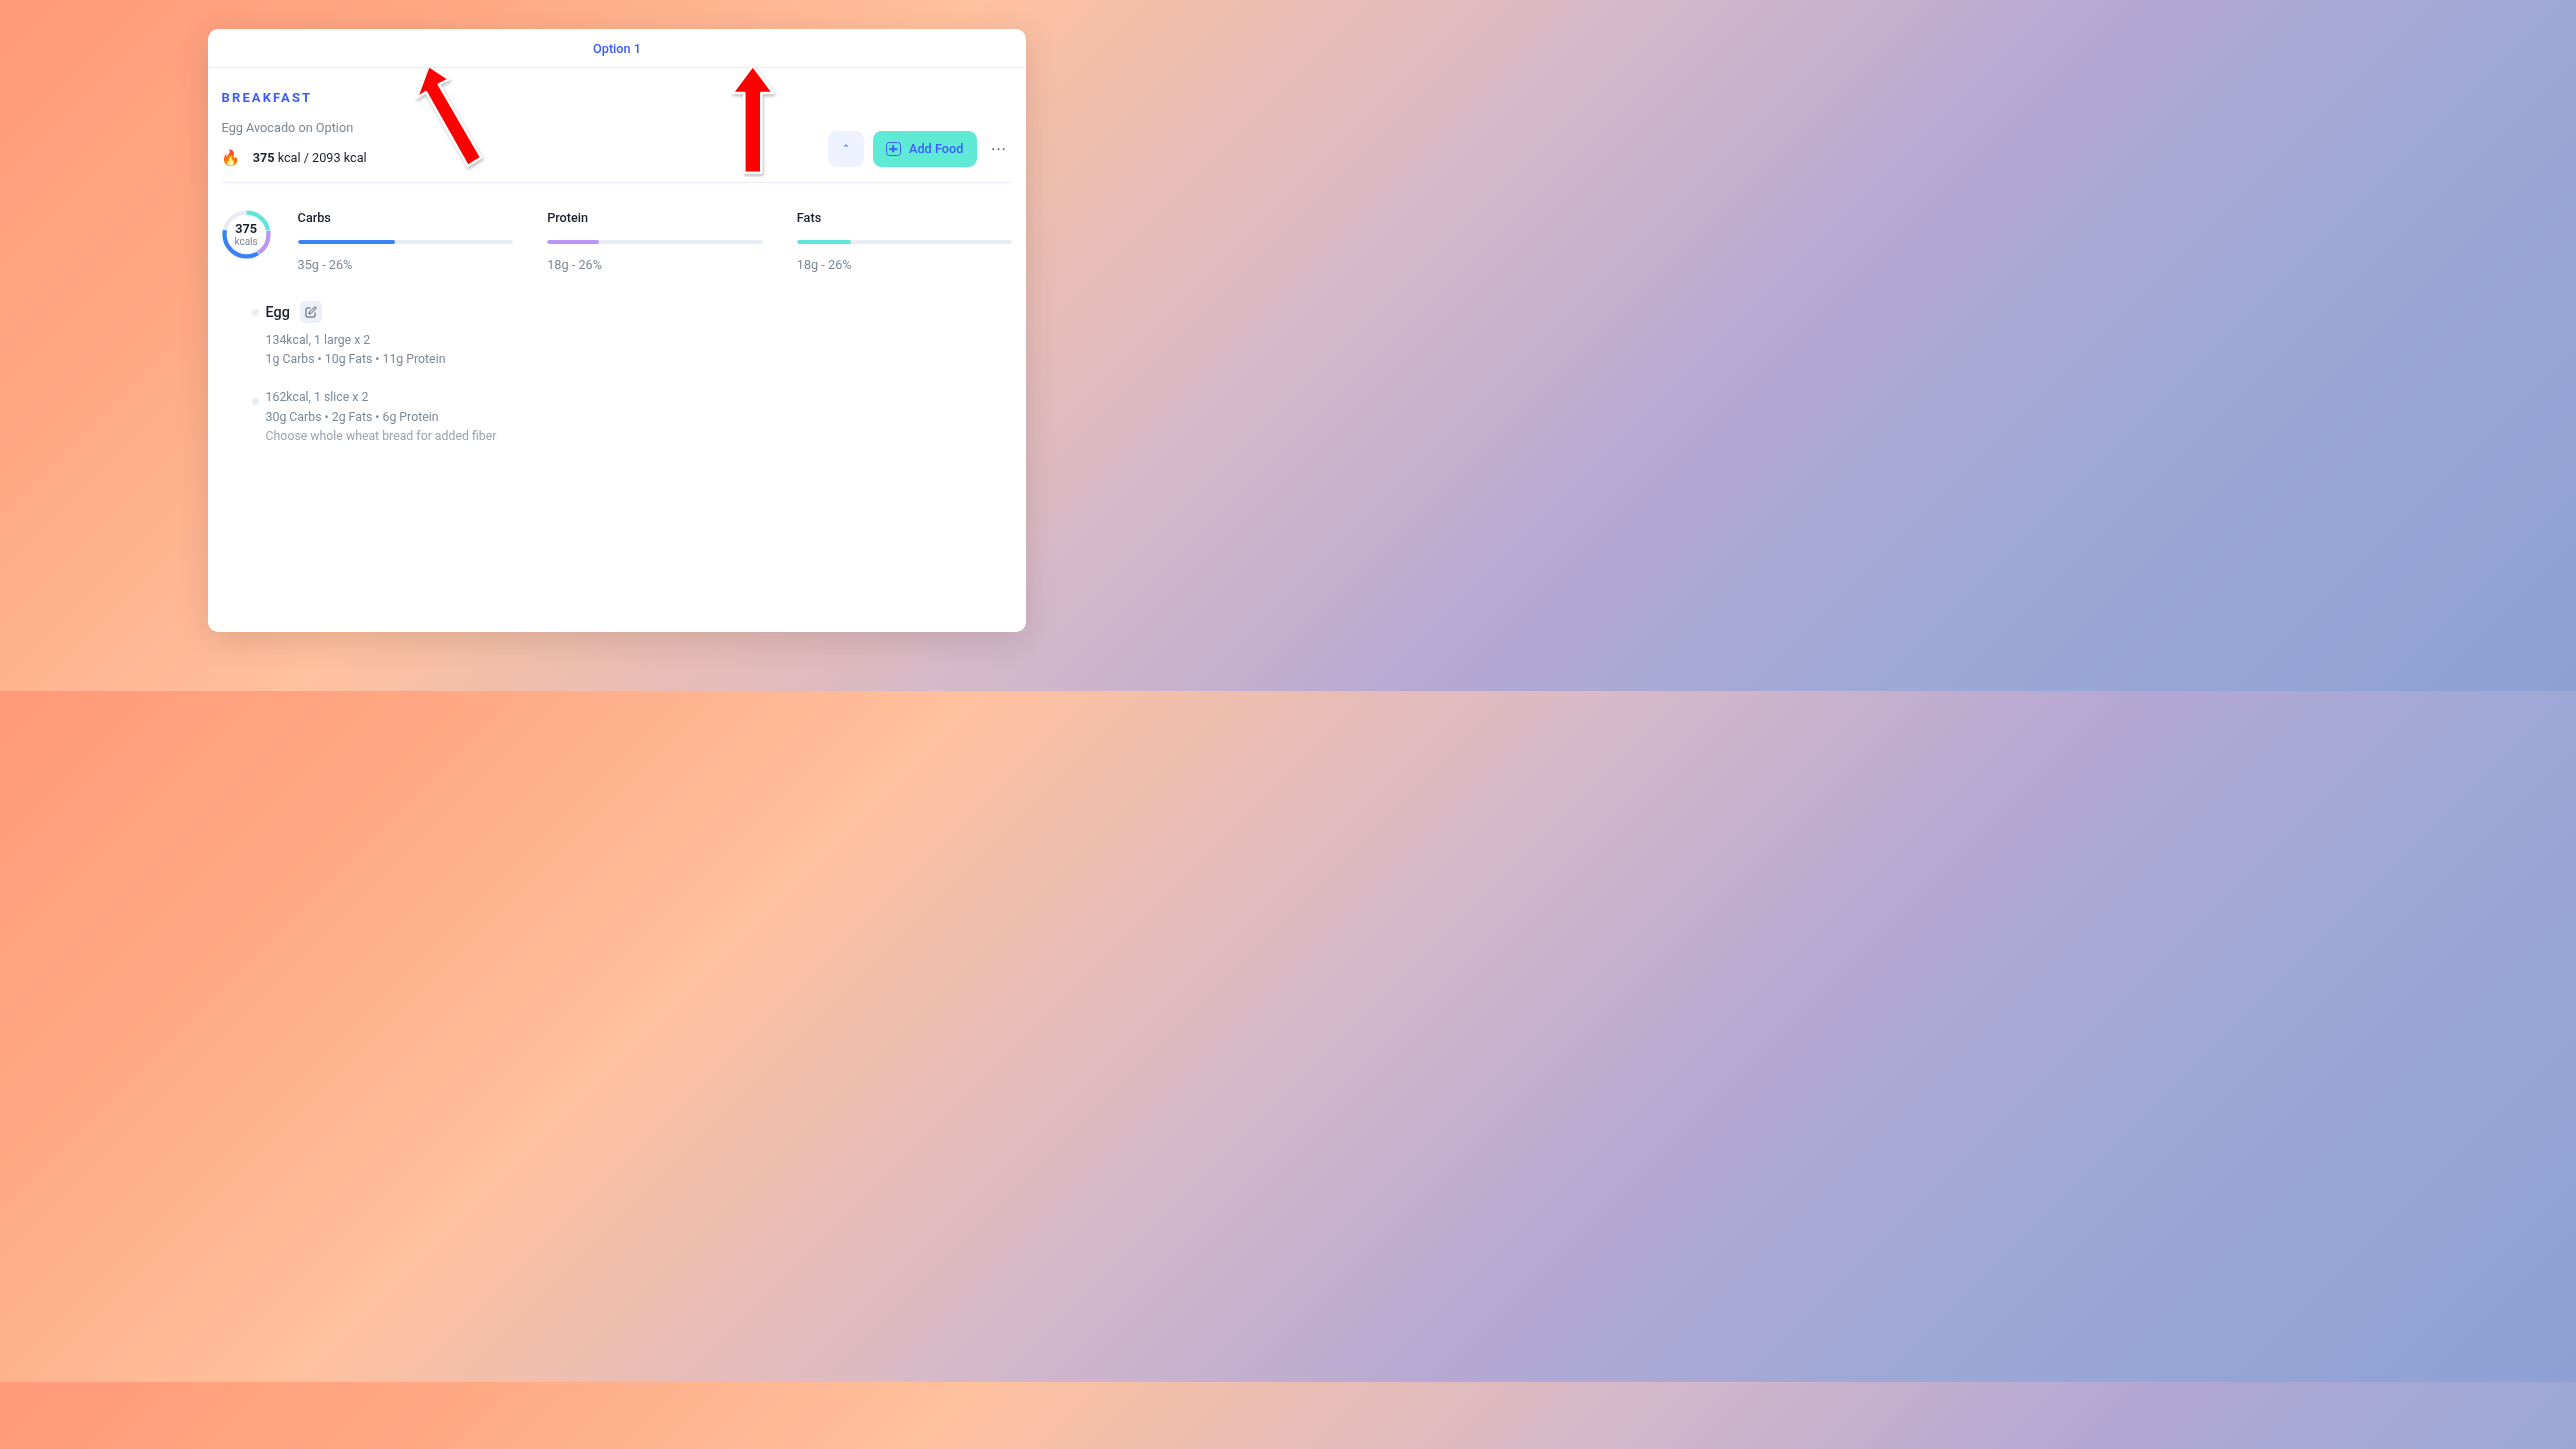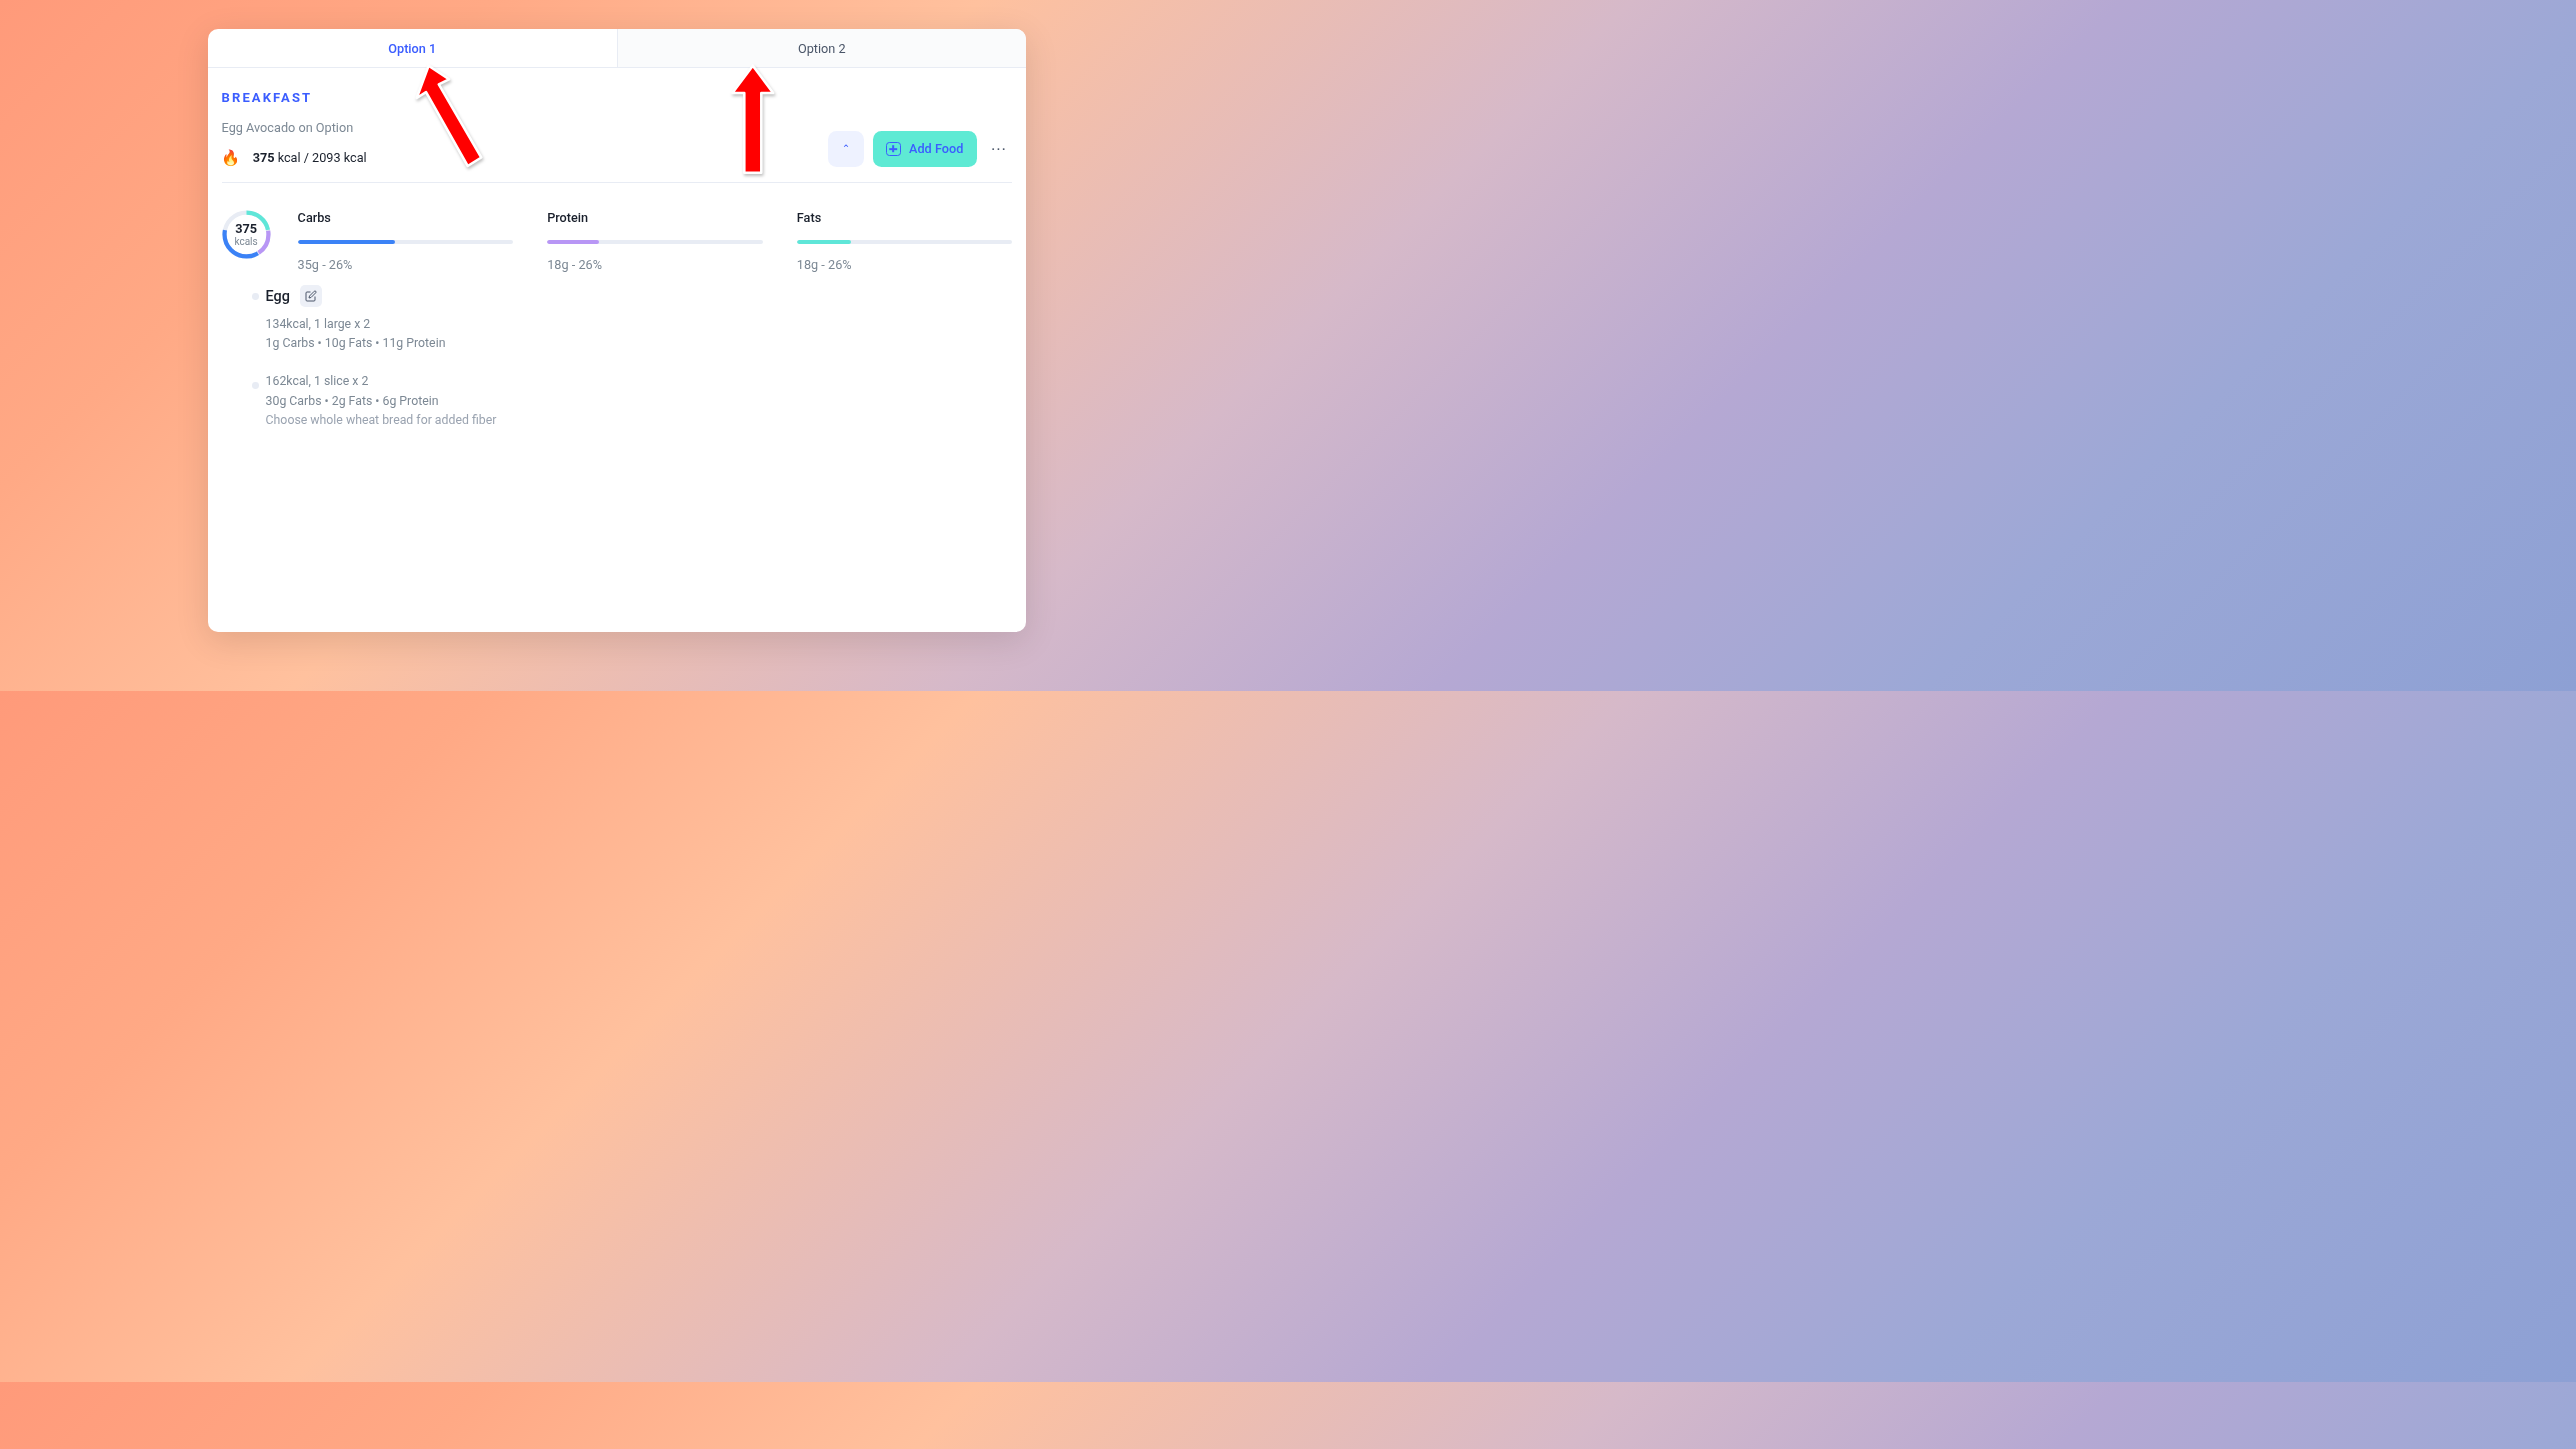--- a/index.html
+++ b/index.html
@@ -32,39 +32,38 @@
 .ring-wrap{position:relative;width:49px;height:49px;flex-shrink:0}
 .ring-center{position:absolute;top:50%;left:50%;transform:translate(-50%,-50%);text-align:center}
 .ring-val{font-size:12.7px;font-weight:700;color:#1a202c}
 .ring-unit{font-size:10px;color:#7c8894}
 .macro-cols{display:flex;flex:1;gap:34px}
 .macro{flex:1}
 .macro-label{font-size:12.7px;color:#1a202c;font-weight:500}
 .bar{height:4.2px;background:#e8ecf4;border-radius:2.5px;margin-top:15.3px;overflow:hidden}
 .bar-fill{height:100%;border-radius:2.5px}
 .macro-detail{font-size:12.7px;color:#7c8894;margin-top:12.7px}
-.foods{margin-top:13px}
+.foods{margin-top:29px}
 .food{position:relative;padding-left:44px;margin-bottom:24px}
 .food::before{content:"";position:absolute;left:30.5px;top:7.6px;width:6.8px;height:6.8px;background:#e8ecf4;border-radius:50%}
 .food-head{display:flex;align-items:center;gap:10.2px}
 .food-name{font-size:14.4px;font-weight:500;color:#1a202c}
 .edit{width:22px;height:22px;background:#edf0f7;border-radius:5.1px;display:flex;align-items:center;justify-content:center;cursor:pointer}
 .edit svg{width:12px;height:12px;stroke:#4a5568;stroke-width:2;fill:none}
 .food-line{font-size:12.3px;color:#7c8894;margin-top:10.2px}
 .food-line+.food-line{margin-top:5.1px}
 .food-note{color:#9aa3b0}
 .arrow{position:absolute;filter:drop-shadow(1.7px 2.5px 1.7px rgba(0,0,0,.25))}
 </style>
 </head>
 <body>
 
 <div class="card">
   <div class="tabs">
     <div class="tab active">Option 1</div>
-    <div class="tab inactive">Option 2</div>
   </div>
   <div class="content">
     <div class="header-row">
       <div>
         <div class="meal-title">BREAKFAST</div>
         <div class="meal-subtitle">Egg Avocado on Option</div>
         <div class="cal-row">
           <span class="fire">🔥</span>
           <span class="cal-text"><b>375</b><span> kcal / 2093 kcal</span></span>
         </div>

